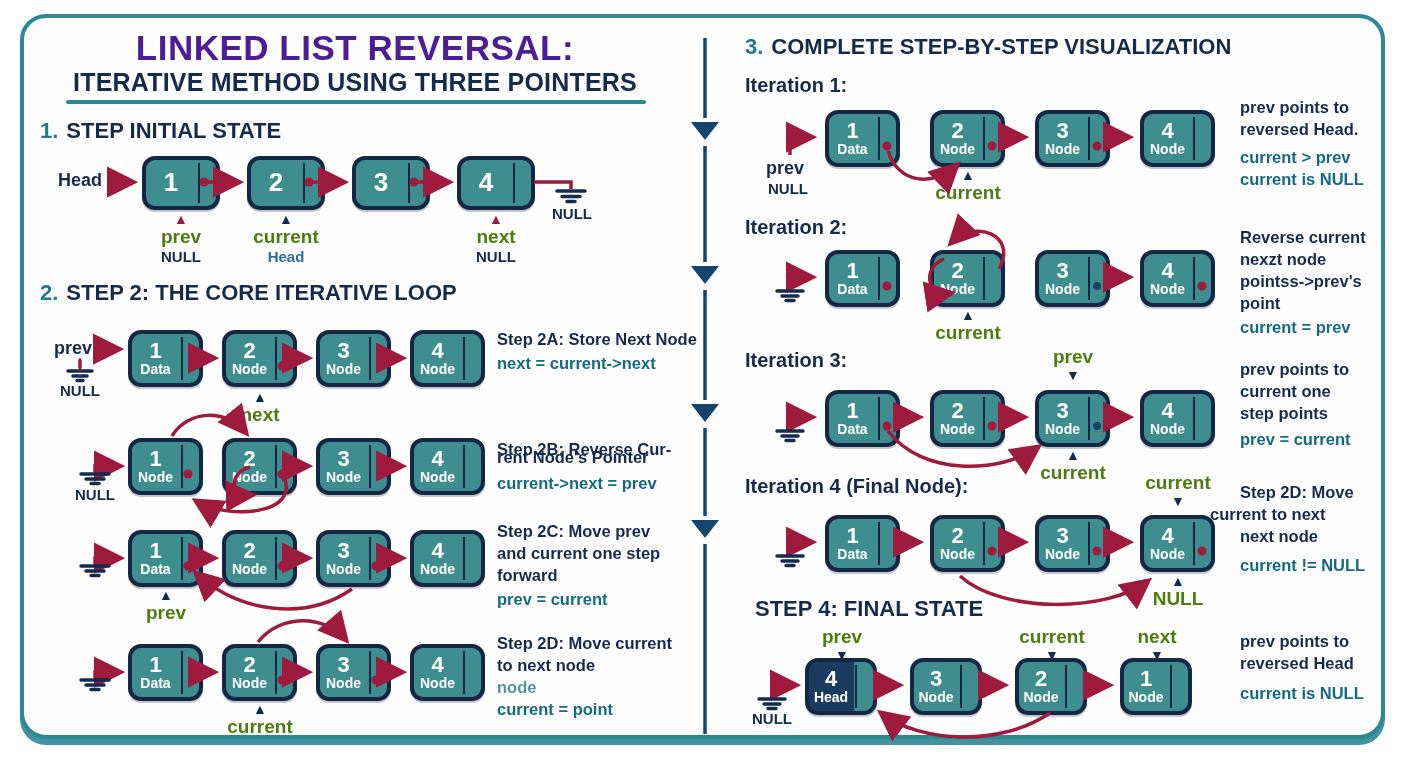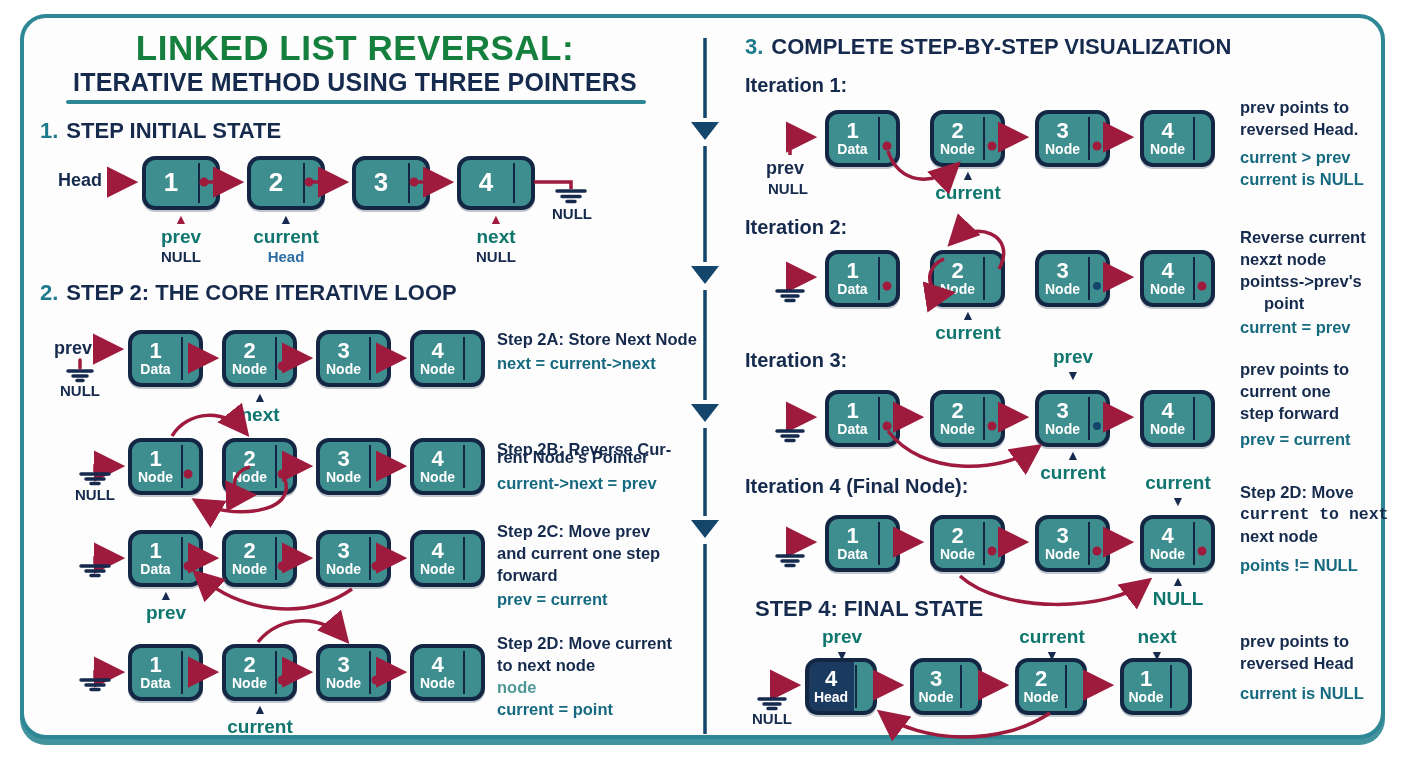--- a/index.html
+++ b/index.html
@@ -3,42 +3,42 @@
 <meta charset="utf-8">
 <style>
   html,body{margin:0;padding:0;background:#ffffff;}
   body{width:1408px;height:768px;position:relative;overflow:hidden;
        font-family:"Liberation Sans", sans-serif;color:#152a4d;}
   .abs{position:absolute;}
   .card{position:absolute;left:20px;top:14px;width:1365px;height:725px;
         background:#fdfdfd;border:4px solid #2e8794;border-radius:26px;
         box-shadow:0 6px 0 rgba(46,135,148,.9);box-sizing:border-box;}
   svg.overlay{position:absolute;left:0;top:0;width:1408px;height:768px;pointer-events:none;z-index:6;}
-  .h1{font-size:35px;font-weight:800;letter-spacing:.5px;color:#15803d;text-align:center;}
+  .h1{font-size:35px;font-weight:800;letter-spacing:.5px;color:#4c1d95;text-align:center;}
   .h2{font-size:25px;font-weight:800;color:#152a4d;text-align:center;letter-spacing:.2px;}
   .rule{background:#2e8794;height:4px;border-radius:2px;}
   .sh{font-size:22px;font-weight:800;color:#152a4d;white-space:nowrap;}
   .num{color:#1d7a8c;margin-right:8px;}
   .it{font-size:20px;font-weight:800;color:#152a4d;white-space:nowrap;}
   .nd{position:absolute;width:75px;height:57px;background:#3f8e8f;
       border:4px solid #132744;border-radius:13px;box-sizing:border-box;
       display:flex;flex-direction:column;align-items:center;justify-content:center;
       padding-right:20px;z-index:2;box-shadow:0 2px 0 rgba(19,39,68,.25);}
   .nd::after{content:"";position:absolute;top:3px;bottom:3px;right:16px;width:2.5px;background:#132744;}
   .nd .v{color:#fff;font-size:22px;font-weight:800;line-height:1.05;}
   .nd .l{color:#fff;font-size:14px;font-weight:700;line-height:1.1;}
   .s1n{width:78px;height:54px;}
   .s1n .v{font-size:26px;}
   .hd{background:linear-gradient(90deg,#1b3a60 0 71%,#3f8e8f 71% 100%);}
   .fn{width:72px;}
   .ptr{position:absolute;transform:translateX(-50%);text-align:center;z-index:3;white-space:nowrap;}
   .tri{font-size:14px;line-height:1;}
   .tcrimson{color:#9e1b3d;}
   .tnavy{color:#152a4d;}
-  .pname{font-size:19px;font-weight:800;color:#0f766e;line-height:1.15;}
+  .pname{font-size:19px;font-weight:800;color:#4d7c0f;line-height:1.15;}
   .psub{font-size:15px;font-weight:800;color:#152a4d;line-height:1.2;}
   .subh{color:#2d6da3;}
   .lab{font-size:18px;font-weight:800;color:#152a4d;white-space:nowrap;}
   .ann{position:absolute;font-size:16.5px;font-weight:700;color:#152a4d;white-space:nowrap;z-index:3;}
   .code{position:absolute;font-size:16.5px;font-weight:700;color:#156a80;white-space:nowrap;z-index:3;}
   .tealtxt{color:#4f9897;}
 </style>
 </head>
 <body>
 
@@ -228,21 +228,21 @@
     <span class="v">4</span>
     <span class="l">Node</span>
   </div>
 <div class="ptr" style="left:968px;top:308px;">
   <div class="tri tnavy">▲</div>
   <div class="pname">current</div>
 </div>
 <div class="ann" style="left:1240px;top:228px;">Reverse current</div>
 <div class="ann" style="left:1240px;top:250px;">nexzt node</div>
 <div class="ann" style="left:1240px;top:272px;">pointss-&gt;prev's</div>
-<div class="ann" style="left:1240px;top:294px;margin-left:24px;">point</div>
+<div class="ann" style="left:1240px;top:294px;">point</div>
 <div class="code" style="left:1240px;top:318px;">current = prev</div>
 
 <div class="abs it" style="left:745px;top:349px;">Iteration 3:</div>
 <div class="ptr" style="left:1073px;top:346px;">
   <div class="pname">prev</div>
   <div class="tri tnavy">▼</div>
 </div>
 <div class="nd" style="left:825px;top:390px;">
     <span class="v">1</span>
     <span class="l">Data</span>
@@ -258,21 +258,21 @@
 <div class="nd" style="left:1140px;top:390px;">
     <span class="v">4</span>
     <span class="l">Node</span>
   </div>
 <div class="ptr" style="left:1073px;top:448px;">
   <div class="tri tnavy">▲</div>
   <div class="pname">current</div>
 </div>
 <div class="ann" style="left:1240px;top:360px;">prev points to</div>
 <div class="ann" style="left:1240px;top:382px;">current one</div>
-<div class="ann" style="left:1240px;top:404px;">step forward</div>
+<div class="ann" style="left:1240px;top:404px;">step points</div>
 <div class="code" style="left:1240px;top:430px;">prev = current</div>
 
 <div class="abs it" style="left:745px;top:475px;text-align:center;">Iteration 4 (Final Node):</div>
 <div class="ptr" style="left:1178px;top:472px;">
   <div class="pname">current</div>
   <div class="tri tnavy">▼</div>
 </div>
 <div class="nd" style="left:825px;top:515px;">
     <span class="v">1</span>
     <span class="l">Data</span>
@@ -287,23 +287,23 @@
   </div>
 <div class="nd" style="left:1140px;top:515px;">
     <span class="v">4</span>
     <span class="l">Node</span>
   </div>
 <div class="ptr" style="left:1178px;top:574px;">
   <div class="tri tnavy">▲</div>
   <div class="pname">NULL</div>
 </div>
 <div class="ann" style="left:1240px;top:483px;">Step 2D: Move</div>
-<div class="ann" style="left:1240px;top:505px;font-family:Liberation Mono, monospace;">current to next</div>
+<div class="ann" style="left:1210px;top:505px;">current to next</div>
 <div class="ann" style="left:1240px;top:527px;">next node</div>
-<div class="code" style="left:1240px;top:556px;">points != NULL</div>
+<div class="code" style="left:1240px;top:556px;">current != NULL</div>
 
 <div class="abs sh" style="left:755px;top:596px;">STEP 4: FINAL STATE</div>
 <div class="ptr" style="left:842px;top:626px;">
   <div class="pname">prev</div>
   <div class="tri tnavy">▼</div>
 </div>
 <div class="ptr" style="left:1052px;top:626px;">
   <div class="pname">current</div>
   <div class="tri tnavy">▼</div>
 </div>

